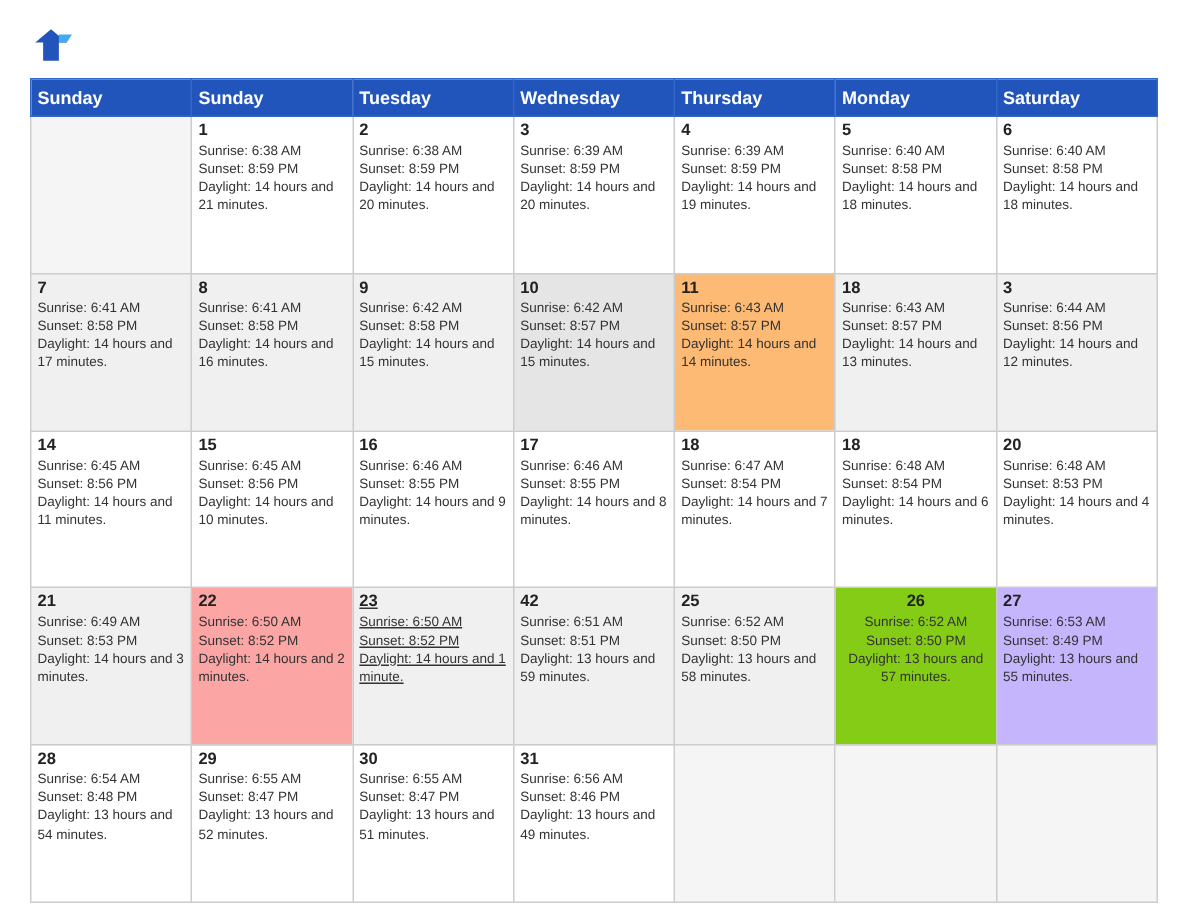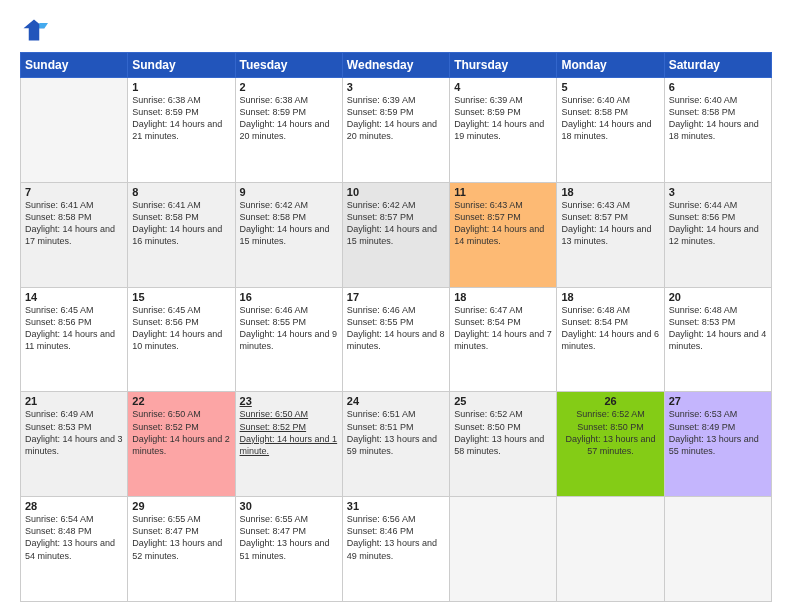--- a/index.html
+++ b/index.html
@@ -228,21 +228,21 @@
           </td>
           <td style="background: #fca5a5;">
             <span class="day-num">22</span>
             <div class="cell-content">Sunrise: 6:50 AM<br>Sunset: 8:52 PM<br>Daylight: 14 hours and 2 minutes.</div>
           </td>
           <td style="background: rgb(240, 240, 240); text-decoration: underline;">
             <span class="day-num">23</span>
             <div class="cell-content">Sunrise: 6:50 AM<br>Sunset: 8:52 PM<br>Daylight: 14 hours and 1 minute.</div>
           </td>
           <td style="background: rgb(240, 240, 240);">
-            <span class="day-num">24</span>
+            <span class="day-num">42</span>
             <div class="cell-content">Sunrise: 6:51 AM<br>Sunset: 8:51 PM<br>Daylight: 13 hours and 59 minutes.</div>
           </td>
           <td style="background: rgb(240, 240, 240);">
             <span class="day-num">25</span>
             <div class="cell-content">Sunrise: 6:52 AM<br>Sunset: 8:50 PM<br>Daylight: 13 hours and 58 minutes.</div>
           </td>
           <td style="background: #84cc16; text-align: center;">
             <span class="day-num">26</span>
             <div class="cell-content">Sunrise: 6:52 AM<br>Sunset: 8:50 PM<br>Daylight: 13 hours and 57 minutes.</div>
           </td>

